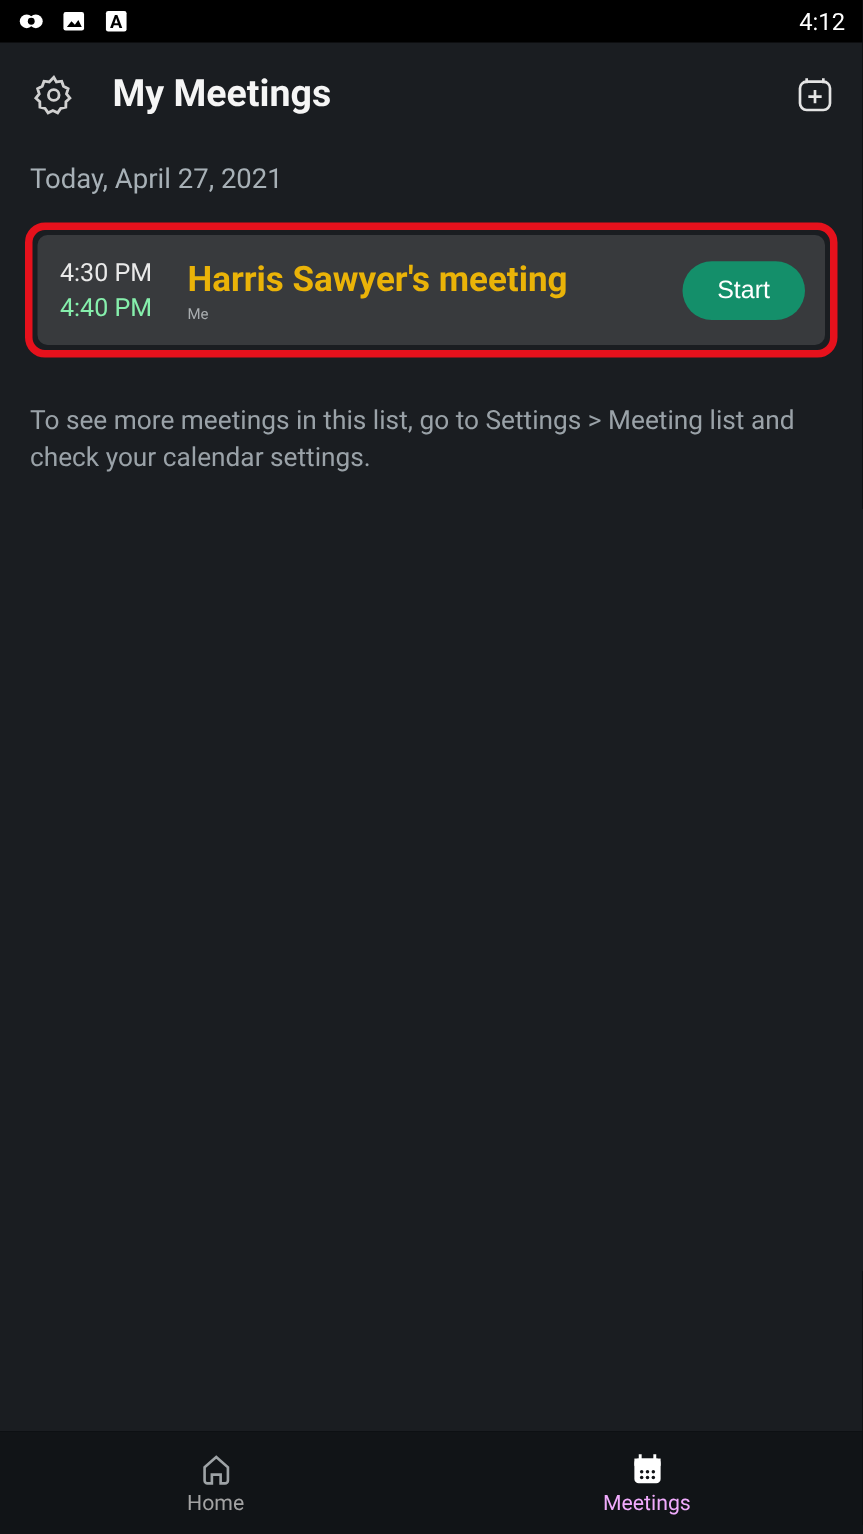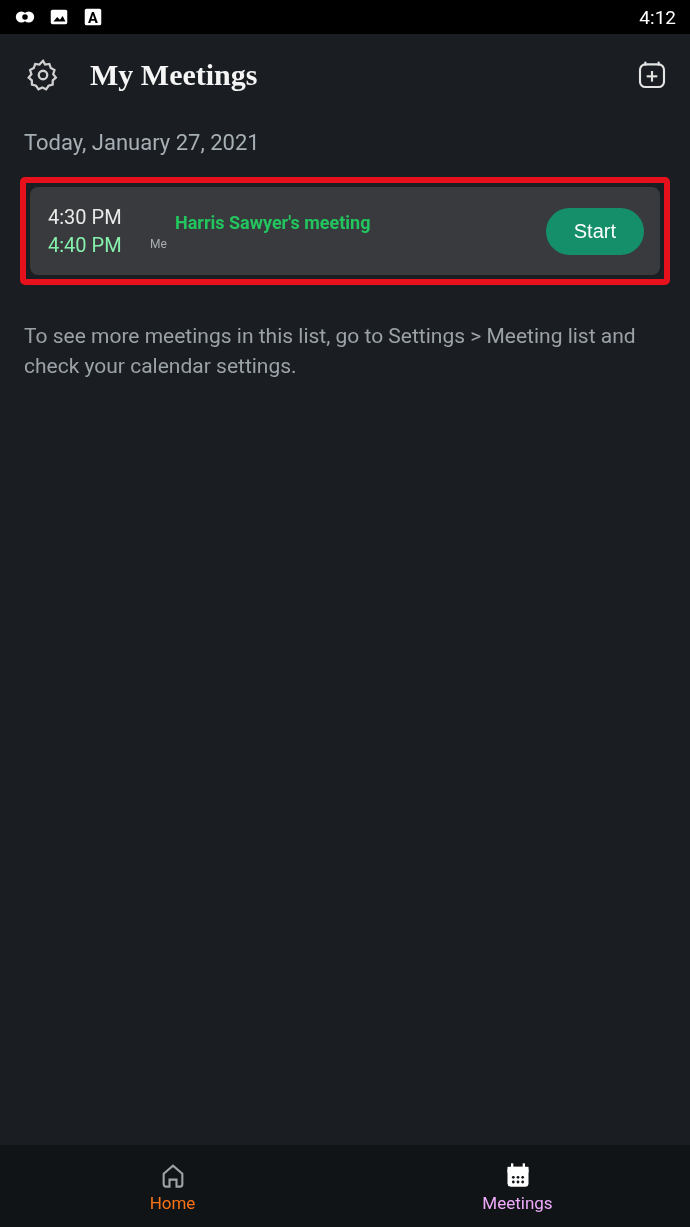--- a/index.html
+++ b/index.html
@@ -28,61 +28,60 @@
     .main-area {
       background: #1a1d21;
       height: 1111px;
       position: relative;
     }
     .header {
       display: flex;
       align-items: center;
       padding: 24px 22px 20px 26px;
       justify-content: space-between;
-      font-family: Liberation Serif, serif;
     }
     .header-left { display: flex; align-items: center; gap: 30px; }
     .header-title {
       color: #f5f5f5;
       font-size: 30px;
       font-weight: 700;
     }
     .gear-icon { width: 34px; height: 34px; color: #ccc; }
     .calendar-add-icon { width: 32px; height: 32px; color: #e6e6e6; }
     .content { padding: 0 24px; }
     .date-header {
       color: #a7b0b6;
       font-size: 22px;
       font-weight: 400;
       padding: 18px 0 18px 0;
     }
     .highlight-box {
       border: 6px solid #e6111c;
-      border-radius: 5px;
+      border-radius: 16px;
       padding: 4px;
       margin: 4px -4px;
     }
     .meeting-card {
       background: #383a3d;
       border-radius: 8px;
       padding: 18px 16px 18px 18px;
       display: flex;
       align-items: center;
       gap: 18px;
     }
     .meeting-time {
       display: flex;
       flex-direction: column;
       gap: 4px;
       min-width: 84px;
     }
     .meeting-time-start { color: #e9e9e9; font-size: 20px; }
     .meeting-time-end { color: #86efac; font-size: 20px; }
     .meeting-info { flex: 1; display: flex; flex-direction: column; gap: 4px; }
-    .meeting-title { color: #22c55e; font-size: 18px; font-weight: 700; margin-left: 25px; }
+    .meeting-title { color: #eab308; font-size: 28px; font-weight: 700; }
     .meeting-organizer { color: #a9adb0; font-size: 12px; }
     .start-button {
       background: #148f6a;
       color: #fff;
       border: none;
       padding: 12px 28px;
       border-radius: 30px;
       font-size: 20px;
       font-weight: 400;
       cursor: pointer;
@@ -103,21 +102,21 @@
       display: flex;
       justify-content: space-around;
       align-items: center;
       padding: 8px 0 6px 0;
     }
     .nav-item {
       display: flex;
       flex-direction: column;
       align-items: center;
       gap: 4px;
-      color: #f97316;
+      color: #a3a3a3;
       flex: 1;
       cursor: pointer;
     }
     .nav-item.active { color: #f0abfc; }
     .nav-icon { width: 28px; height: 28px; }
     .nav-label { font-size: 17px; }
   </style>
 </head>
 <body>
 
@@ -162,21 +161,21 @@
         <rect x="3" y="4" width="18" height="17" rx="4"></rect>
         <line x1="12" y1="9" x2="12" y2="17"></line>
         <line x1="8" y1="13" x2="16" y2="13"></line>
         <line x1="7" y1="2" x2="7" y2="5"></line>
         <line x1="17" y1="2" x2="17" y2="5"></line>
       </svg>
     </span>
   </div>
 
   <div class="content">
-    <div class="date-header">Today,  January 27, 2021</div>
+    <div class="date-header">Today,  April 27, 2021</div>
 
     <div class="highlight-box">
       <div class="meeting-card">
         <div class="meeting-time">
           <span class="meeting-time-start">4:30 PM</span>
           <span class="meeting-time-end">4:40 PM</span>
         </div>
         <div class="meeting-info">
           <span class="meeting-title">Harris Sawyer's meeting</span>
           <span class="meeting-organizer">Me</span>

